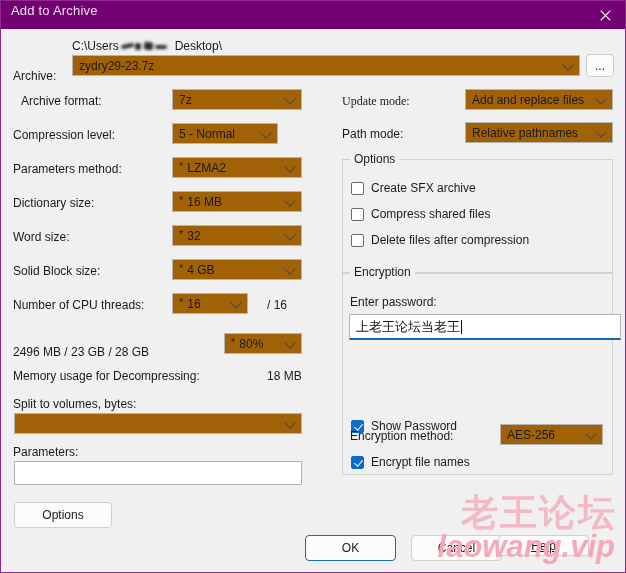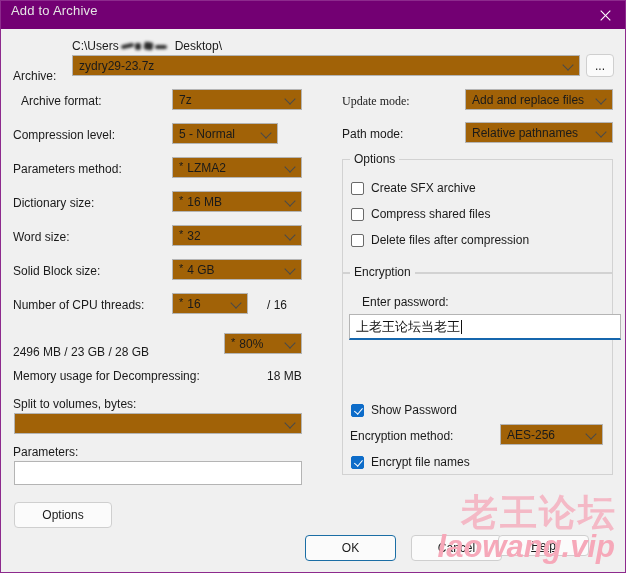--- a/index.html
+++ b/index.html
@@ -246,27 +246,27 @@
       <span class="cb-label">Compress shared files</span>
     </div>
     <div class="cb-row" style="left:349px;top:204px;">
       <span class="cb"></span>
       <span class="cb-label">Delete files after compression</span>
     </div>
 
     <div class="group" style="left:340px;top:243px;width:271px;height:203px;"></div>
     <div class="group-title" style="left:348px;top:236px;">Encryption</div>
 
-    <div class="lbl" style="left:360px;top:266px;">Enter password:</div>
+    <div class="lbl" style="left:348px;top:266px;">Enter password:</div>
     <div class="pwfield" style="left:347px;top:285px;width:272px;height:26px;">
       <span>上老王论坛当老王</span>
         <span class="caret"></span>
     </div>
 
-    <div class="cb-row" style="left:349px;top:374px;">
+    <div class="cb-row" style="left:349px;top:390px;">
       <span class="cb checked"></span>
       <span class="cb-label">Show Password</span>
     </div>
 
     <div class="lbl" style="left:348px;top:400px;">Encryption method:</div>
     <div class="combo" style="left:498px;top:395px;width:103px;">
       <span class="ctext">AES-256</span>
       <span class="chev"></span>
     </div>
 

